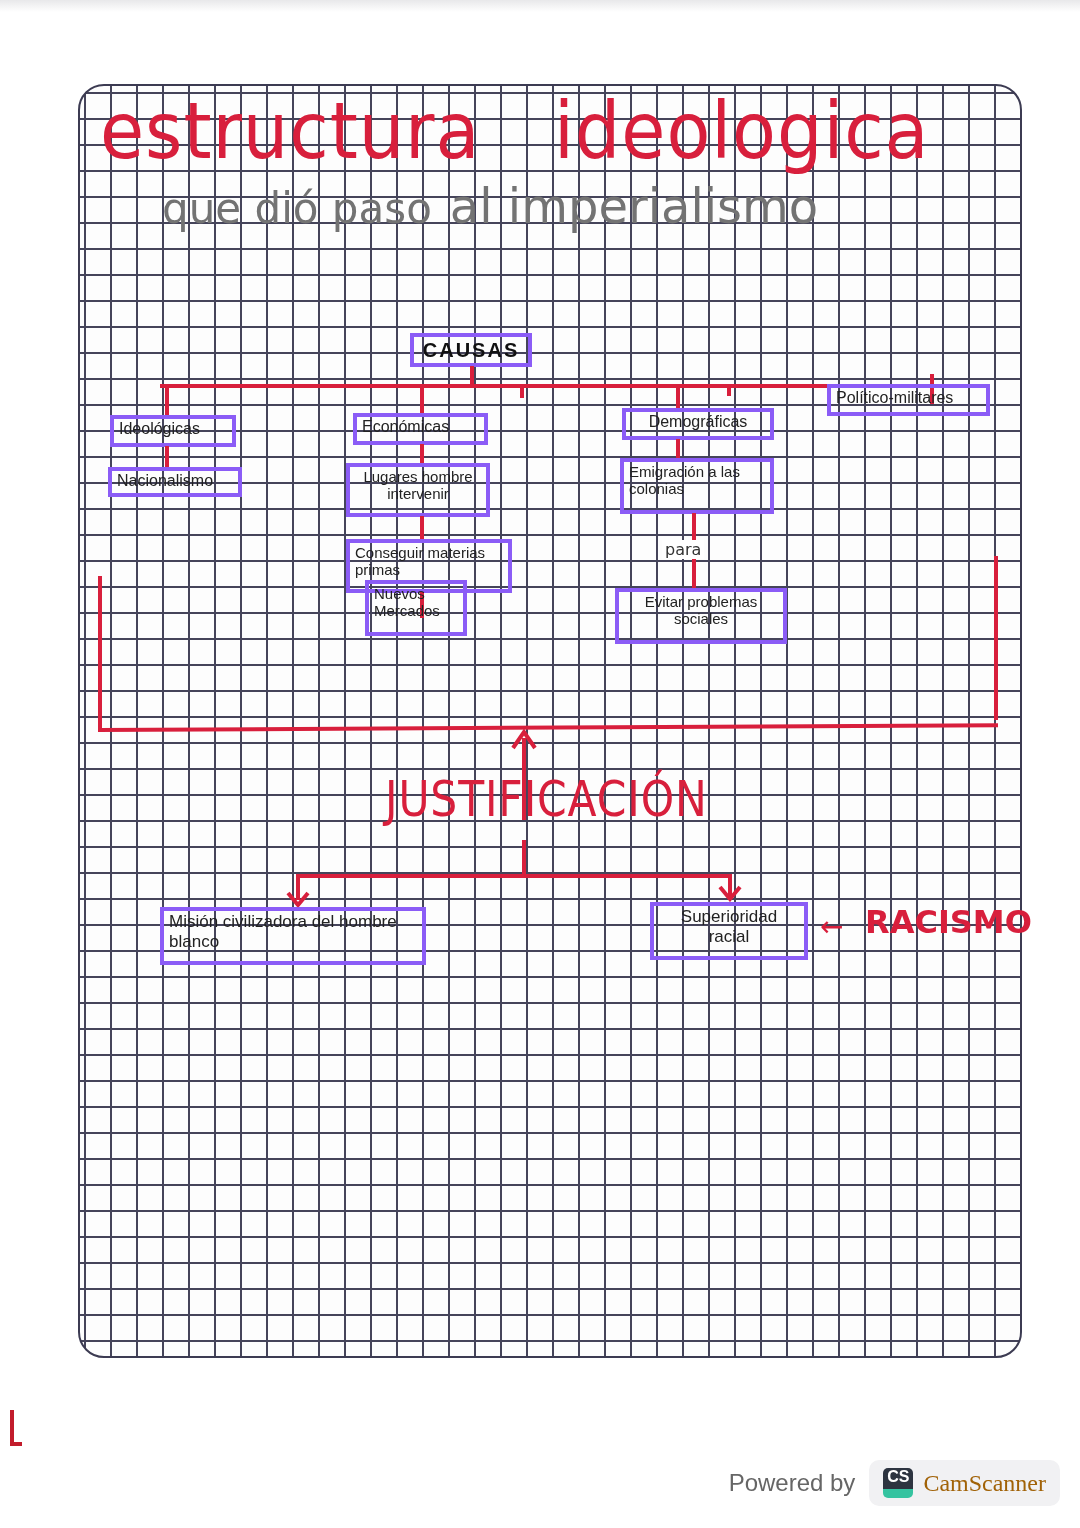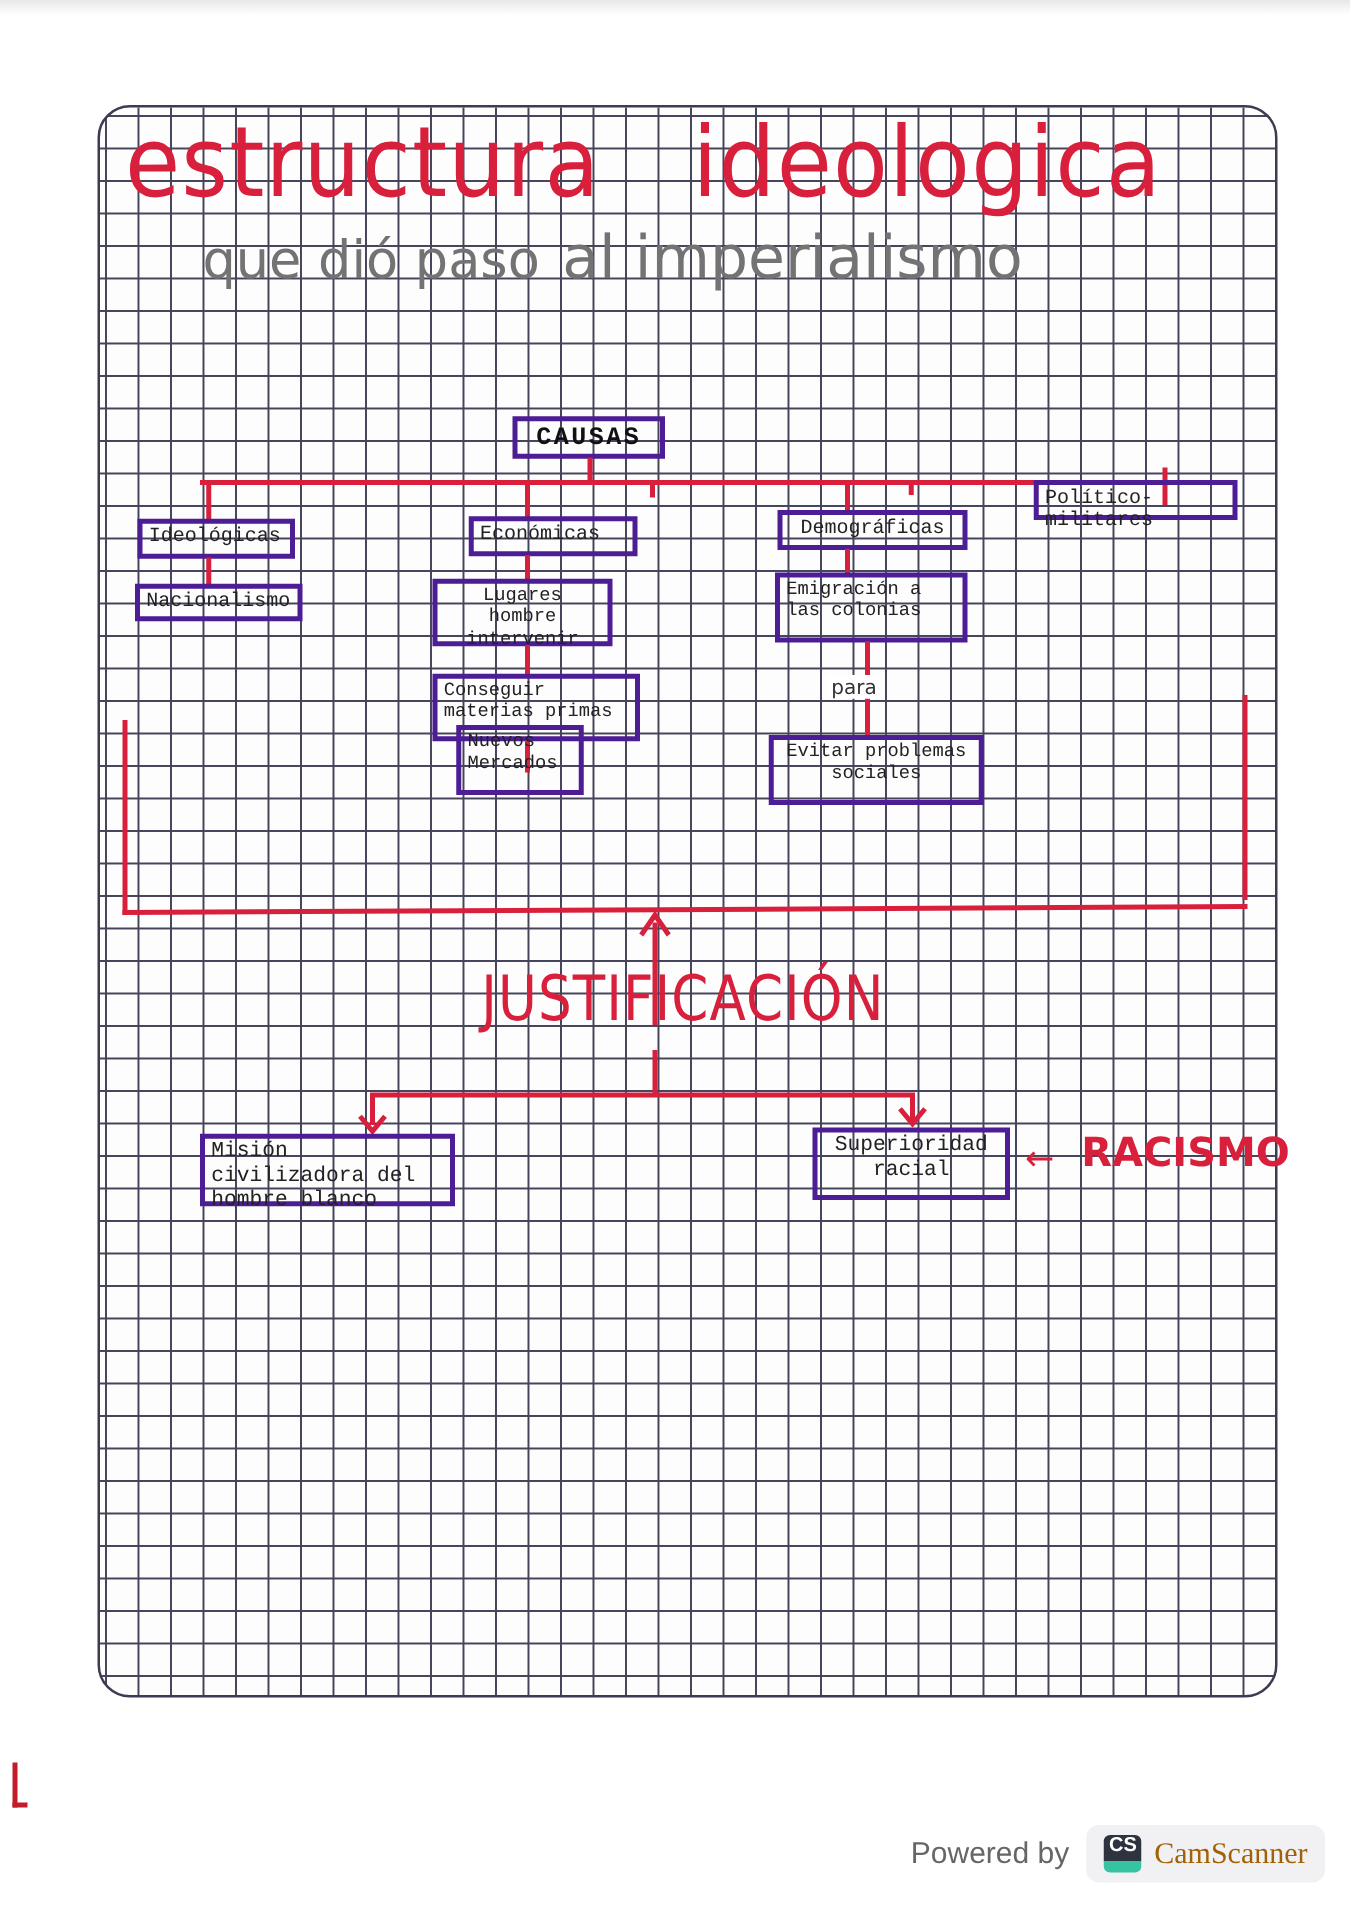--- a/index.html
+++ b/index.html
@@ -12,21 +12,21 @@
     background-image:
       linear-gradient(to right, #45445a 1.6px, transparent 1.6px),
       linear-gradient(to bottom, #45445a 1.6px, transparent 1.6px);
     background-size:26px 26px;
     background-position:4px 6px;
   }
   .title { position:absolute; left:100px; top:92px; font-family:"DejaVu Sans", sans-serif; font-size:78px; color:#d81f3c; letter-spacing:1px; line-height:1; transform:scaleX(0.92); transform-origin:left; }
   .title .w2 { margin-left:80px; }
   .subtitle { position:absolute; left:162px; top:182px; font-size:42px; color:#737373; line-height:1; }
   .subtitle .big { font-size:48px; margin-left:18px; }
-  .box { position:absolute; border:4px solid #4c1d95; background:transparent; font-family:Liberation Mono, monospace; font-size:16px; color:#222; padding:1px 5px; line-height:1.15; box-sizing:border-box; }
+  .box { position:absolute; border:4px solid #8b5cf6; background:transparent; font-family:Liberation Sans, sans-serif; font-size:16px; color:#222; padding:1px 5px; line-height:1.15; box-sizing:border-box; }
   .line { position:absolute; background:#d81f3c; }
   .causas { font-weight:bold; font-size:20px; letter-spacing:2px; color:#111; display:flex; align-items:center; justify-content:center; }
   .justif { position:absolute; left:385px; top:770px; font-size:50px; color:#d81f3c; letter-spacing:1px; transform:scaleX(0.85); transform-origin:left; }
   .racismo { position:absolute; left:865px; top:903px; font-size:32px; color:#d81f3c; font-weight:bold; }
   .arrow-left { position:absolute; left:820px; top:910px; font-size:28px; color:#d81f3c; }
   .para { position:absolute; left:662px; top:540px; font-size:16px; color:#333; background:#fff; padding:0 3px; }
   .footer { position:absolute; right:20px; bottom:22px; display:flex; align-items:center; gap:14px; }
   .powered { font-family:"Liberation Sans", sans-serif; font-size:24px; color:#666; }
   .cs-badge { display:flex; align-items:center; gap:10px; background:#f1f1f3; border-radius:10px; padding:8px 14px; }
   .cs-logo { width:30px; height:30px; border-radius:5px; background:linear-gradient(#2d3440 70%, #35c3a0 70%); color:#fff; font-family:"Liberation Sans", sans-serif; font-weight:bold; font-size:16px; display:flex; align-items:flex-start; justify-content:center; padding-top:0; box-sizing:border-box; }
@@ -58,21 +58,21 @@
 <div class="line" style="left:165px;top:386px;width:4px;height:30px;"></div>
 <div class="box" style="left:110px;top:415px;width:126px;height:32px;">
   <span>Ideológicas</span>
 </div>
 <div class="line" style="left:165px;top:446px;width:4px;height:22px;"></div>
 <div class="box" style="left:108px;top:467px;width:134px;height:30px;">
   <span>Nacionalismo</span>
 </div>
 
 <div class="line" style="left:420px;top:386px;width:4px;height:30px;"></div>
-<div class="box" style="left:353px;top:413px;width:135px;height:32px;margin-left:22px;">
+<div class="box" style="left:353px;top:413px;width:135px;height:32px;">
   <span>Económicas</span>
 </div>
 <div class="line" style="left:420px;top:444px;width:4px;height:20px;"></div>
 <div class="box" style="left:346px;top:463px;width:144px;height:54px;font-size:15px;text-align:center;">
   <span>Lugares hombre intervenir</span>
 </div>
 <div class="line" style="left:420px;top:516px;width:4px;height:24px;"></div>
 <div class="box" style="left:346px;top:539px;width:166px;height:54px;font-size:15px;">
   <span>Conseguir materias primas</span>
 </div>
@@ -112,21 +112,21 @@
 <div class="line" style="left:522px;top:840px;width:4px;height:36px;"></div>
 <div class="line" style="left:296px;top:874px;width:436px;height:4px;"></div>
 <div class="line" style="left:296px;top:876px;width:4px;height:24px;"></div>
 <svg style="position:absolute;left:285px;top:890px;" width="26" height="18">
   <path d="M3 3 L13 15 L23 3" fill="none" stroke="#d81f3c" stroke-width="4"></path>
 </svg>
 <div class="line" style="left:728px;top:876px;width:4px;height:20px;"></div>
 <svg style="position:absolute;left:717px;top:884px;" width="26" height="18">
   <path d="M3 3 L13 15 L23 3" fill="none" stroke="#d81f3c" stroke-width="4"></path>
 </svg>
-<div class="box" style="left:160px;top:907px;width:204px;height:58px;font-size:17px;">
+<div class="box" style="left:160px;top:907px;width:266px;height:58px;font-size:17px;">
   <span>Misión civilizadora del hombre blanco</span>
 </div>
 <div class="box" style="left:650px;top:902px;width:158px;height:58px;font-size:17px;text-align:center;">
   <span>Superioridad racial</span>
 </div>
 <div class="arrow-left">←</div>
 <div class="racismo">RACISMO</div>
 
 <div class="corner-mark"></div>
 <div class="corner-mark2"></div>

